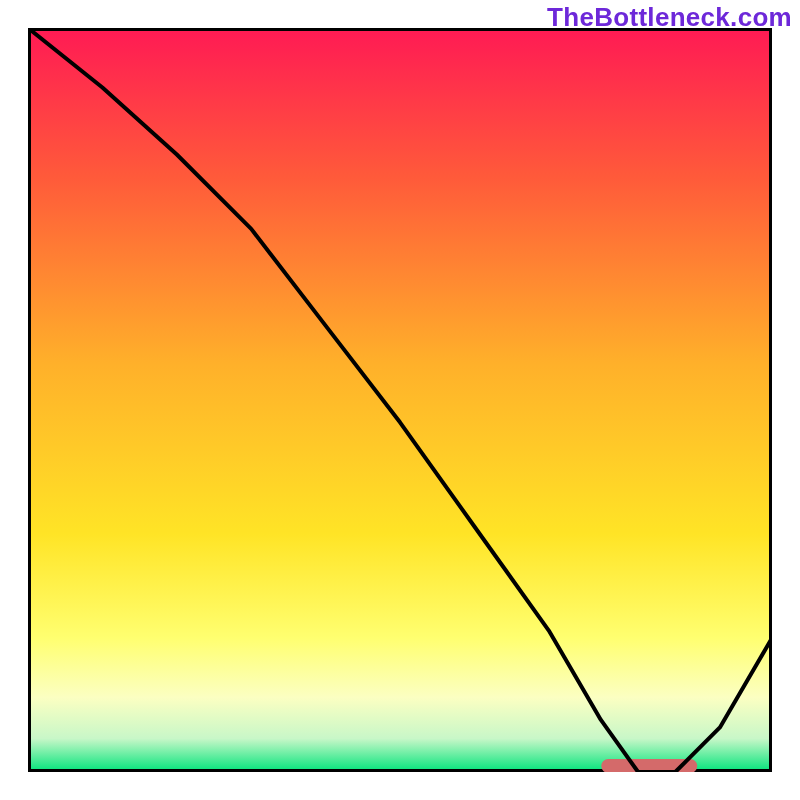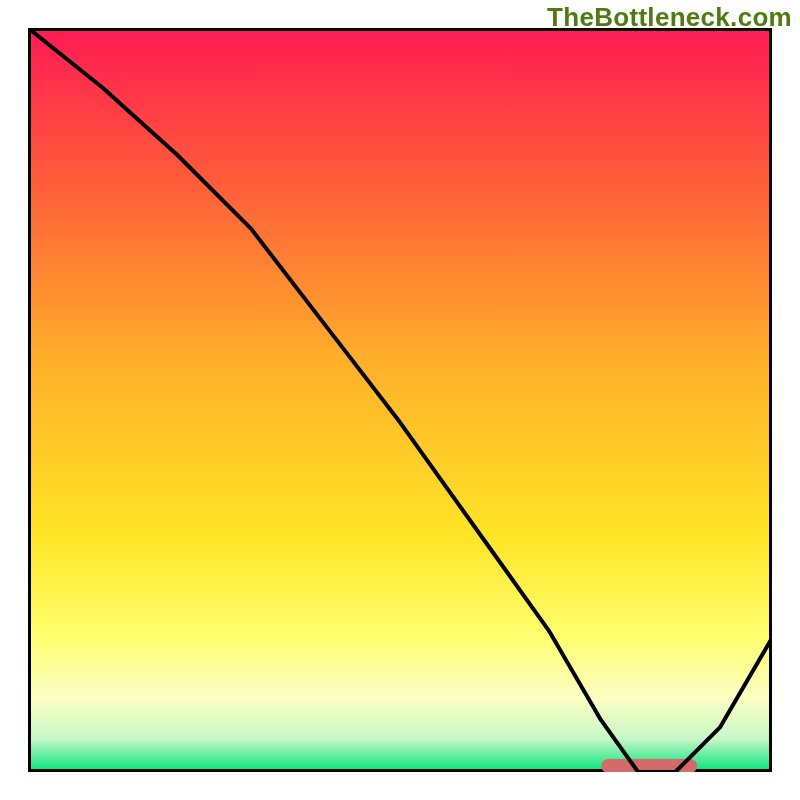--- a/index.html
+++ b/index.html
@@ -15,21 +15,21 @@
     position: relative;
     width: 800px;
     height: 800px;
   }
   .watermark {
     position: absolute;
     top: 2px;
     right: 8px;
     font-size: 26px;
     font-weight: 600;
-    color: #4d7c0f;
+    color: #6d28d9;
     letter-spacing: 0.3px;
     user-select: none;
   }
   .plot {
     position: absolute;
     left: 28px;
     top: 28px;
     width: 744px;
     height: 744px;
   }

